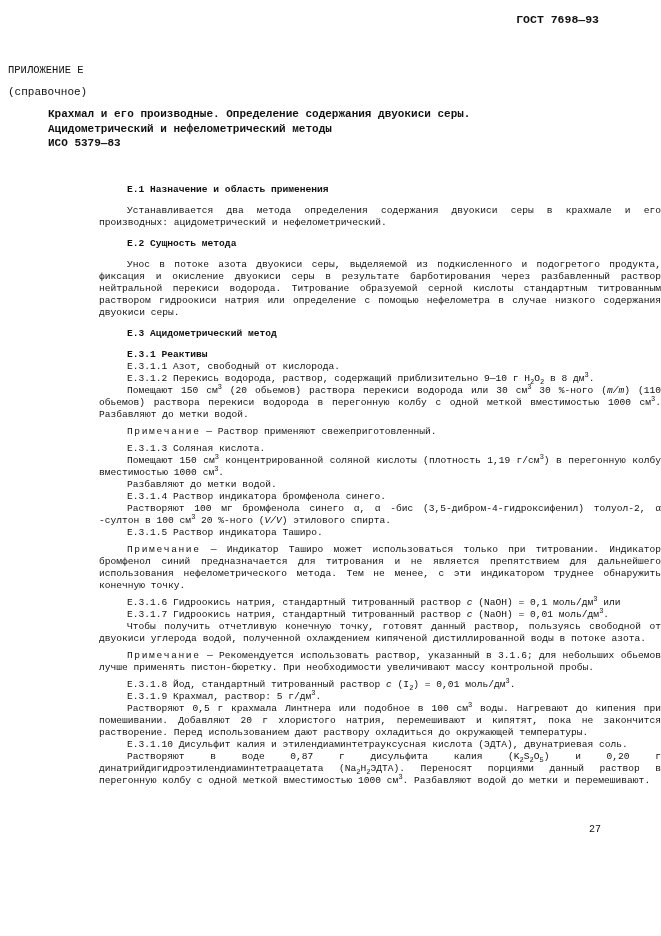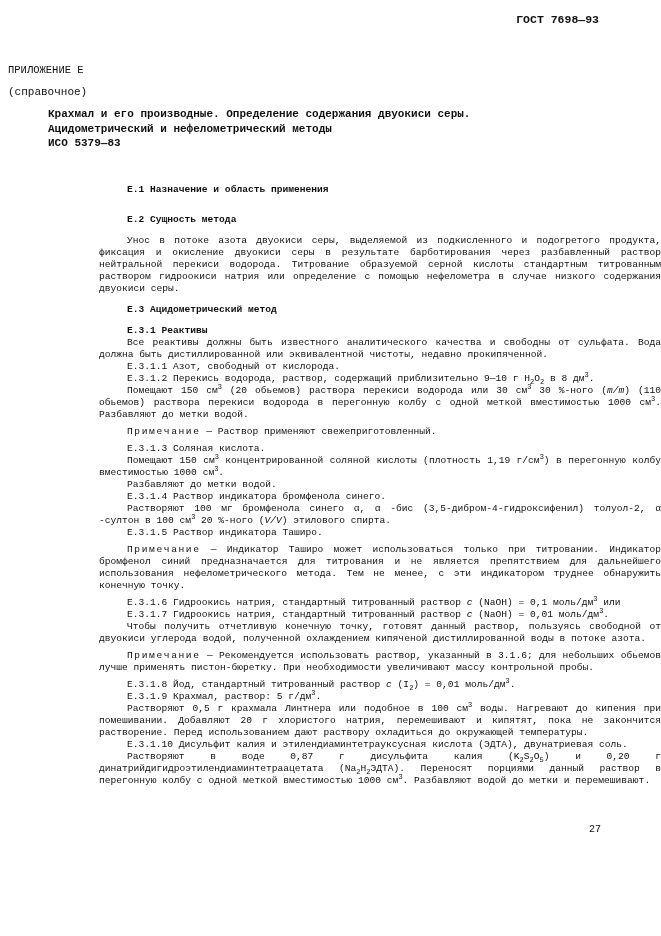--- a/index.html
+++ b/index.html
@@ -31,29 +31,29 @@
   <div class="c ref">(справочное)</div>
   <div class="c ttl">
     <div>Крахмал и его производные. Определение содержания двуокиси серы.</div>
     <div>Ацидометрический и нефелометрический методы</div>
     <div>ИСО 5379—83</div>
   </div>
 
   <div class="body" style="left:76px;width:562px;margin-left:23px;">
     <p class="h">Е.1  Назначение и область применения</p>
     <div class="gap"></div>
+    <p class="p">Устанавливается два метода определения содержания двуокиси серы в крахмале и его производных: ацидометрический и нефелометрический.</p>
     <div class="gap"></div>
     <p class="h">Е.2  Сущность метода</p>
     <div class="gap"></div>
     <p class="p">Унос в потоке азота двуокиси серы, выделяемой из подкисленного и подогретого продукта, фиксация и окисление двуокиси серы в результате барботирования через разбавленный раствор нейтральной перекиси водорода. Титрование образуемой серной кислоты стандартным титрованным раствором гидроокиси натрия или определение с помощью нефелометра в случае низкого содержания двуокиси серы.</p>
     <div class="gap"></div>
     <p class="h">Е.3  Ацидометрический метод</p>
     <div class="gap"></div>
     <p class="h">Е.3.1  Реактивы</p>
-    <p class="p">Все реактивы должны быть известного аналитического качества и свободны от сульфата. Вода должна быть дистиллированной или эквивалентной чистоты, недавно прокипяченной.</p>
     <p class="p">Е.3.1.1  Азот, свободный от кислорода.</p>
     <p class="p"><span>Е.3.1.2  Перекись водорода, раствор, содержащий приблизительно 9—10 г H</span><sub>2</sub><span>O</span><sub>2</sub><span> в 8 дм</span><sup>3</sup>.</p>
     <p class="p"><span>Помещают 150 см</span><sup>3</sup><span> (20 обьемов) раствора перекиси водорода или 30 см</span><sup>3</sup><span> 30 %-ного (</span><i>m/m</i><span>) (110 обьемов) раствора перекиси водорода в перегонную колбу с одной меткой вместимостью 1000 см</span><sup>3</sup><span>. Разбавляют до метки водой.</span></p>
     <div class="gap2"></div>
     <p class="p"><span class="sp">Примечание</span><span> — Раствор применяют свежеприготовленный.</span></p>
     <div class="gap2"></div>
     <p class="p">Е.3.1.3  Соляная кислота.</p>
     <p class="p"><span>Помещают 150 см</span><sup>3</sup><span> концентрированной соляной кислоты (плотность 1,19 г/см</span><sup>3</sup><span>) в перегонную колбу вместимостью 1000 см</span><sup>3</sup><span>.</span></p>
     <p class="p">Разбавляют до метки водой.</p>
     <p class="p">Е.3.1.4  Раствор индикатора бромфенола синего.</p>

